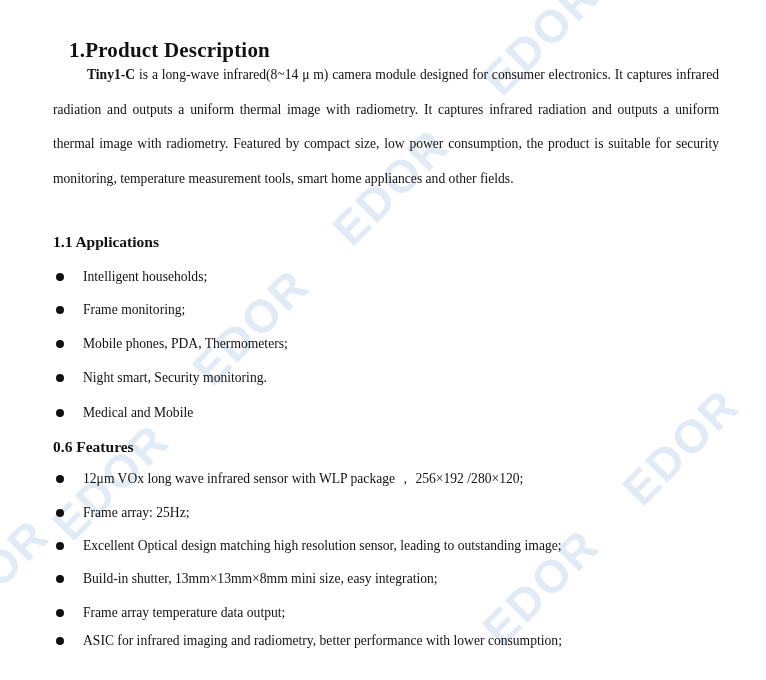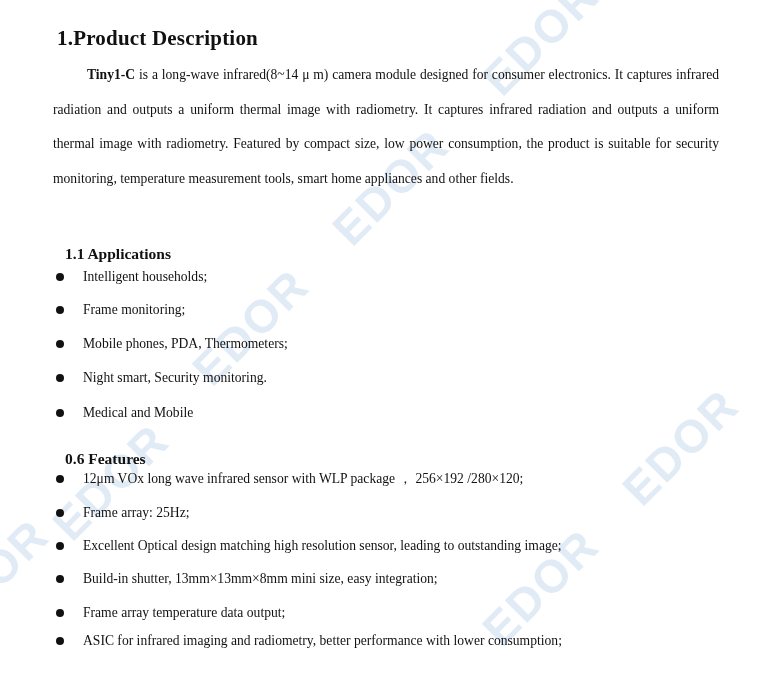--- a/index.html
+++ b/index.html
@@ -8,31 +8,31 @@
     font-family: "Liberation Serif", "DejaVu Serif", serif; color: #111111;
   }
   .watermark {
     position: absolute; font-family: "Liberation Sans", "DejaVu Sans", sans-serif;
     font-weight: bold; color: #dce8f5; font-size: 46px; letter-spacing: 2px;
     transform: rotate(-45deg); transform-origin: center; white-space: nowrap;
     pointer-events: none; z-index: 0; opacity: 0.85;
   }
   .content { position: absolute; left: 0; top: 0; width: 766px; z-index: 1; }
   h1 {
-    position: absolute; left: 53px; top: 22px; margin: 4px;
+    position: absolute; left: 53px; top: 22px; margin: 16px;
     font-size: 21px; font-weight: bold; letter-spacing: 0.2px;
   }
   .para {
     position: absolute; left: 53px; width: 666px; margin: 0; font-size: 13.6px;
     line-height: 34.5px; text-align: justify; top: 58px;
   }
   .para .indent { display: inline-block; width: 34px; }
   .para b { font-weight: bold; }
   h2 {
-    position: absolute; left: 53px; margin: 12px; font-size: 15.5px; font-weight: bold;
+    position: absolute; left: 53px; margin: 0; font-size: 15.5px; font-weight: bold;
   }
   .list { position: absolute; left: 53px; margin: 0; padding: 0; list-style: none; }
   .list li { position: absolute; left: 0; white-space: nowrap; font-size: 13.6px; height: 20px; line-height: 20px; }
   .bullet {
     position: absolute; left: 3px; top: 6px; width: 8px; height: 8px; border-radius: 50%;
     background: #111111;
   }
   .item-text { position: absolute; left: 30px; top: 0; }
 </style>
 </head>

